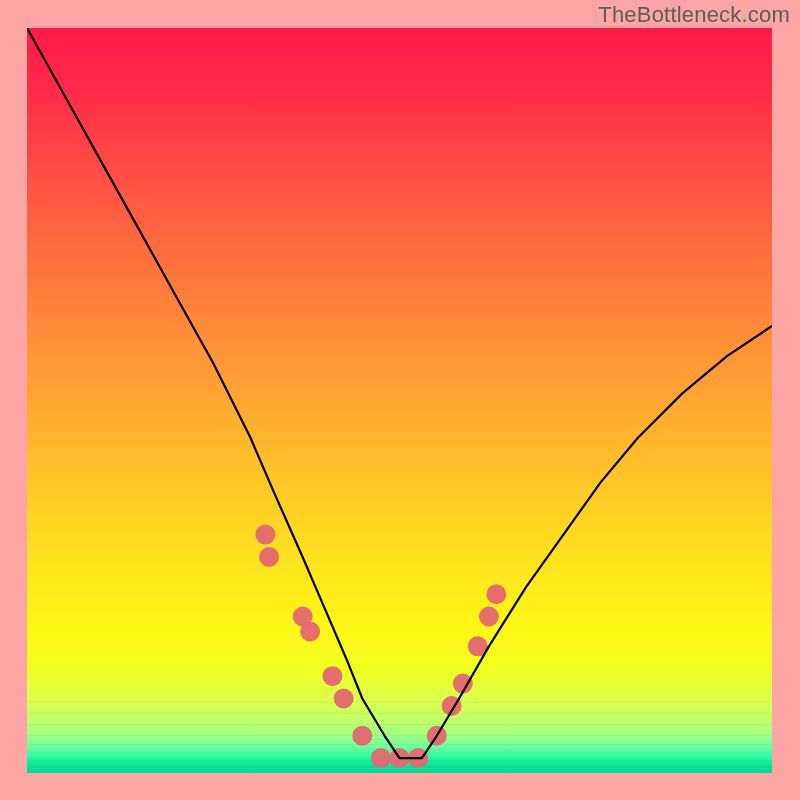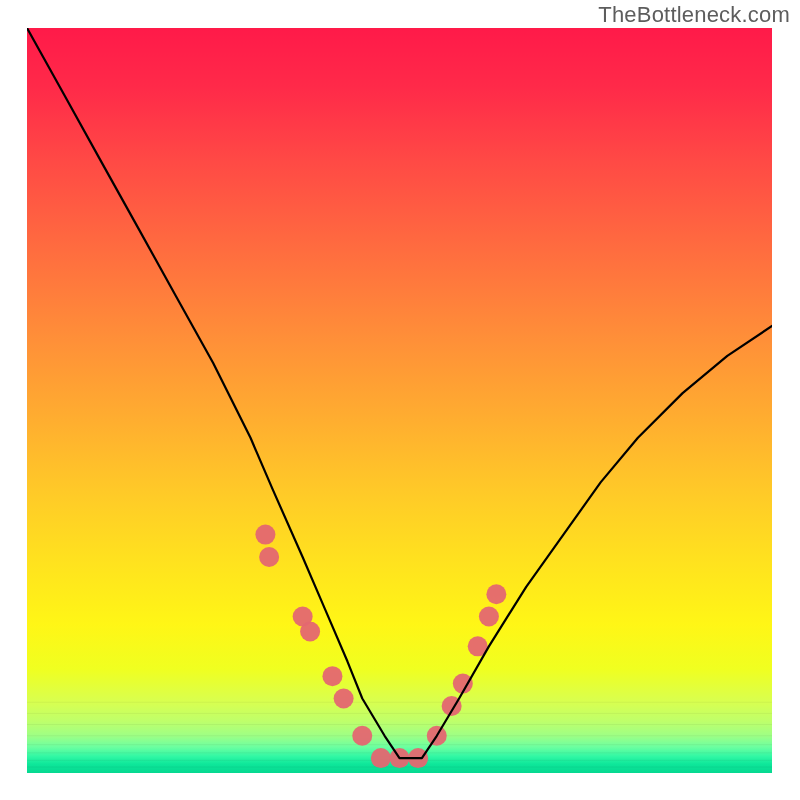--- a/index.html
+++ b/index.html
@@ -10,21 +10,21 @@
     background: #000;
     overflow: hidden;
     font-family: Arial, Helvetica, sans-serif;
   }
   .frame {
     position: absolute;
     top: 0;
     left: 0;
     width: 800px;
     height: 800px;
-    background: #ffffff;
+    background: #fca5a5;
   }
   .plot-area {
     position: absolute;
     
     left: 27px;
     top: 28px;
     width: 745px; 
     height: 745px;
   }
   .watermark {

